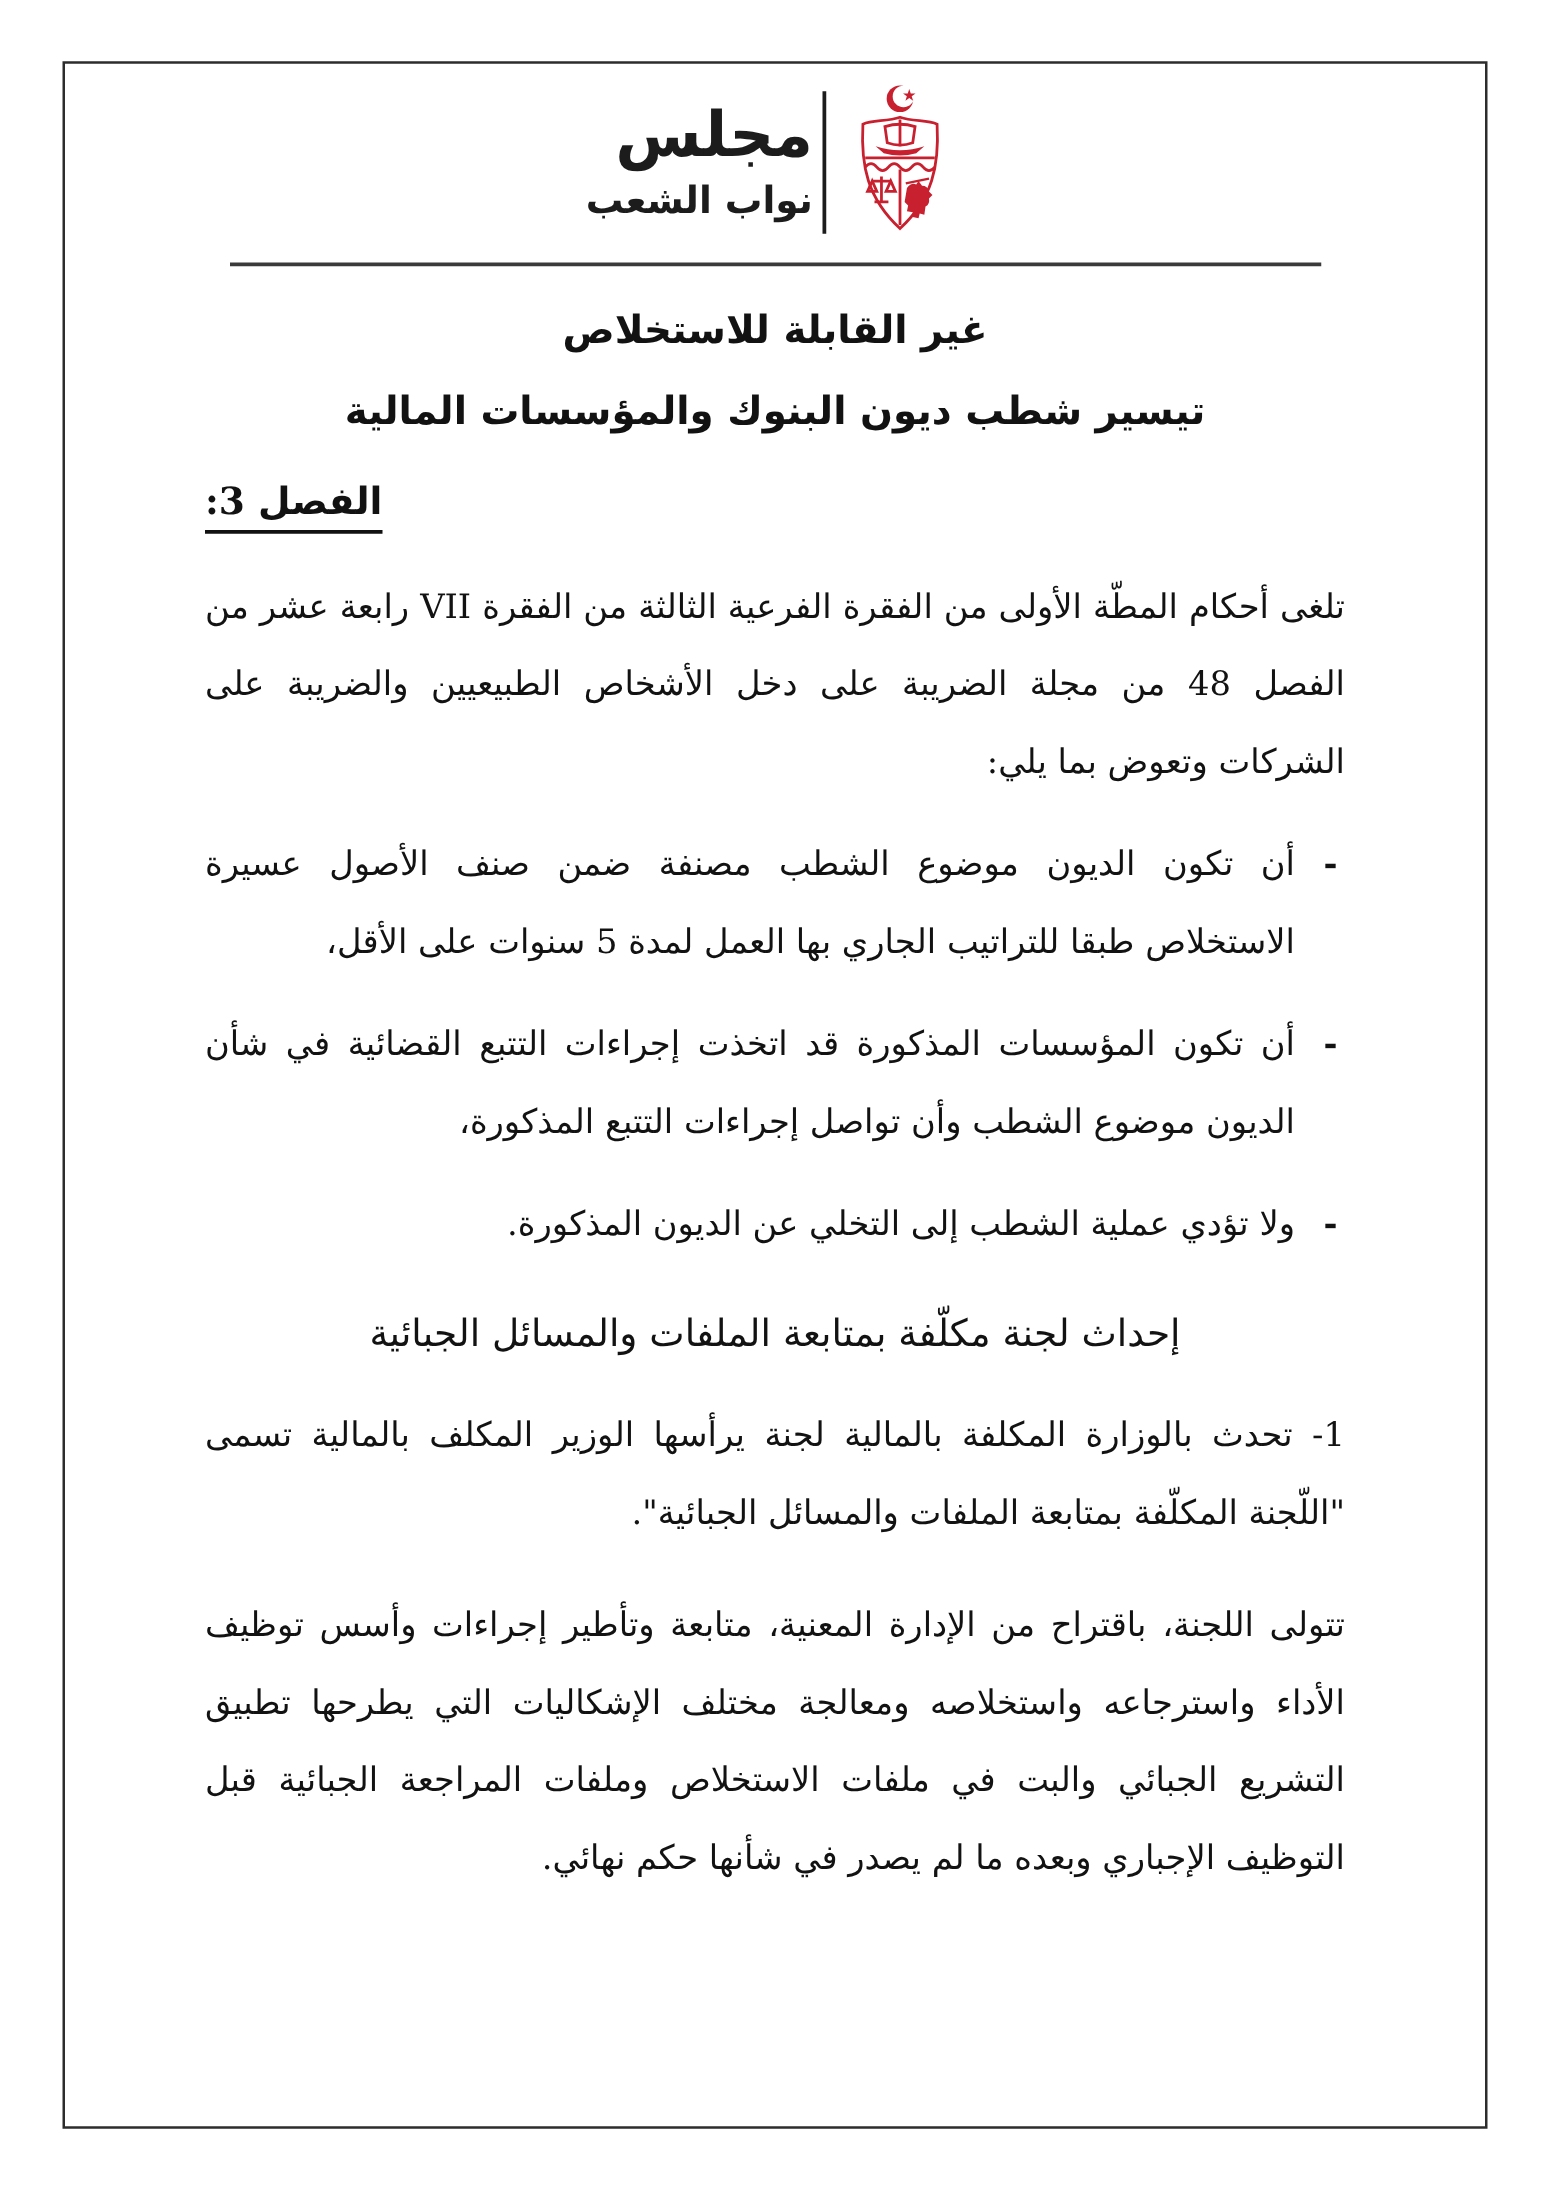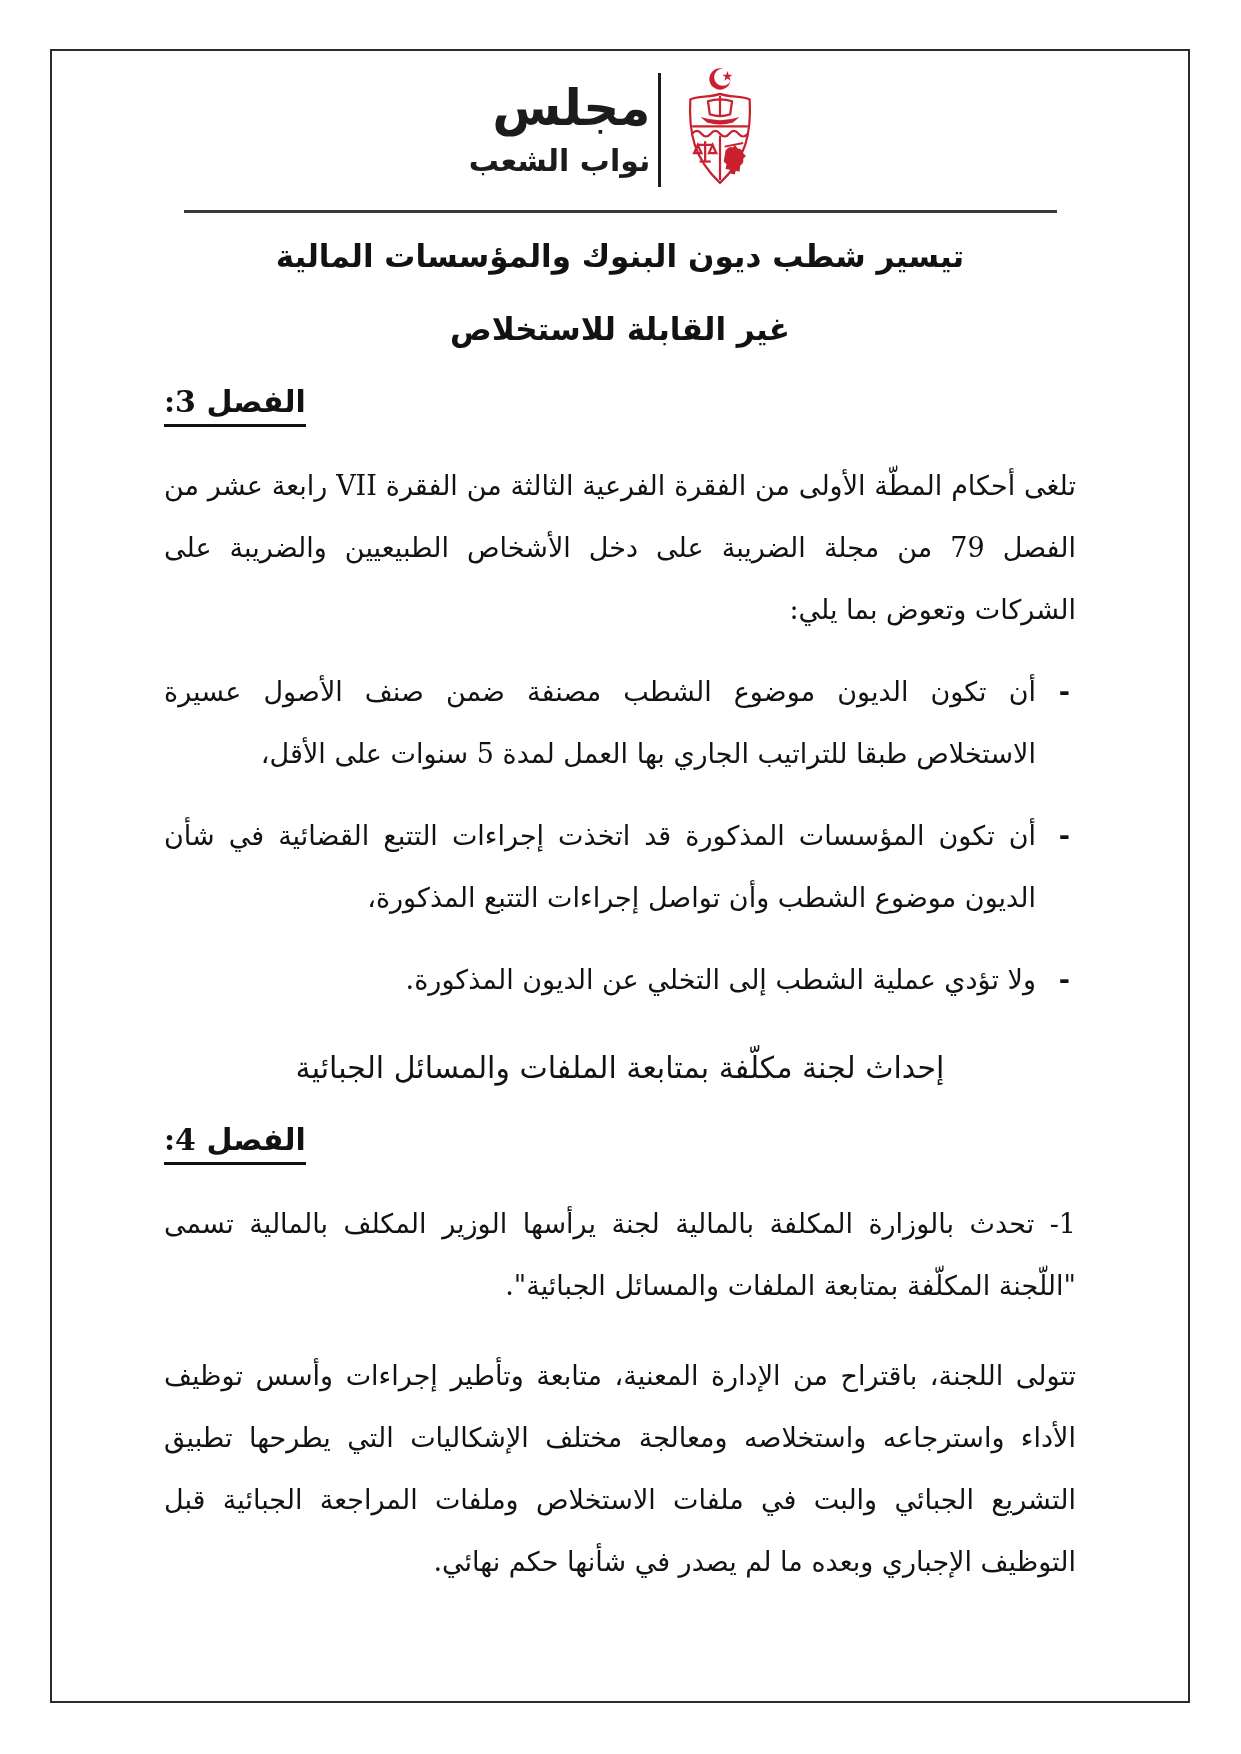--- a/index.html
+++ b/index.html
@@ -97,48 +97,45 @@
       <polygon fill="#c9202f" points="63,6.5 64.3,10.4 68.4,10.5 65.1,12.9 66.3,16.8 63,14.4 59.7,16.8 60.9,12.9 57.6,10.5 61.7,10.4"></polygon>
       <path fill="#c9202f" d="M61,92 q4,-5 8,-3 l2,-3 3,4 q5,0 6,5 l3,3 -3,3 q1,5 -3,7 l-1,7 -4,-1 -1,4 -5,-1 0,-4 -5,-1 1,-5 -3,-3 z"></path>
       <path d="M60,88 L80,84" stroke="#c9202f" stroke-width="2"></path>
     </svg>
   </div>
 
   <hr class="header-rule">
 
   <div class="content">
 
+    <div class="doc-title second">غير القابلة للاستخلاص</div>
     <div class="doc-title">تيسير شطب ديون البنوك والمؤسسات المالية</div>
-    <div class="doc-title second">غير القابلة للاستخلاص</div>
 
     <div class="chapter-heading">
       <span class="underline">الفصل 3:</span>
     </div>
 
-    <p class="body-par">تلغى أحكام المطّة الأولى من الفقرة الفرعية الثالثة من الفقرة VII رابعة عشر من الفصل 79 من مجلة الضريبة على دخل الأشخاص الطبيعيين والضريبة على الشركات وتعوض بما يلي:</p>
+    <p class="body-par">تلغى أحكام المطّة الأولى من الفقرة الفرعية الثالثة من الفقرة VII رابعة عشر من الفصل 48 من مجلة الضريبة على دخل الأشخاص الطبيعيين والضريبة على الشركات وتعوض بما يلي:</p>
 
     <ul class="bullets">
       <li class="bullet-item">
         <span class="bullet-marker">-</span>
         <span>أن تكون الديون موضوع الشطب مصنفة ضمن صنف الأصول عسيرة الاستخلاص طبقا للتراتيب الجاري بها العمل لمدة 5 سنوات على الأقل،</span>
       </li>
       <li class="bullet-item">
         <span class="bullet-marker">-</span>
         <span>أن تكون المؤسسات المذكورة قد اتخذت إجراءات التتبع القضائية في شأن الديون موضوع الشطب وأن تواصل إجراءات التتبع المذكورة،</span>
       </li>
       <li class="bullet-item">
         <span class="bullet-marker">-</span>
         <span>ولا تؤدي عملية الشطب إلى التخلي عن الديون المذكورة.</span>
       </li>
     </ul>
 
     <div class="committee-heading">إحداث لجنة مكلّفة بمتابعة الملفات والمسائل الجبائية</div>
 
-    <div class="chapter-heading">
-      <span class="underline">الفصل 4:</span>
-    </div>
 
     <p class="body-par">1- تحدث بالوزارة المكلفة بالمالية لجنة يرأسها الوزير المكلف بالمالية تسمى "اللّجنة المكلّفة بمتابعة الملفات والمسائل الجبائية".</p>
 
     <p class="body-par">تتولى اللجنة، باقتراح من الإدارة المعنية، متابعة وتأطير إجراءات وأسس توظيف الأداء واسترجاعه واستخلاصه ومعالجة مختلف الإشكاليات التي يطرحها تطبيق التشريع الجبائي والبت في ملفات الاستخلاص وملفات المراجعة الجبائية قبل التوظيف الإجباري وبعده ما لم يصدر في شأنها حكم نهائي.</p>
 
   </div>
 </div>
 
 </body></html>

